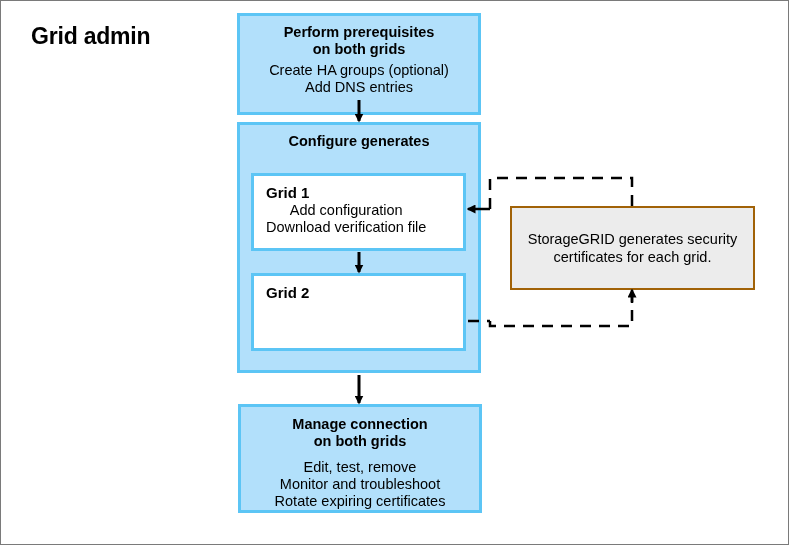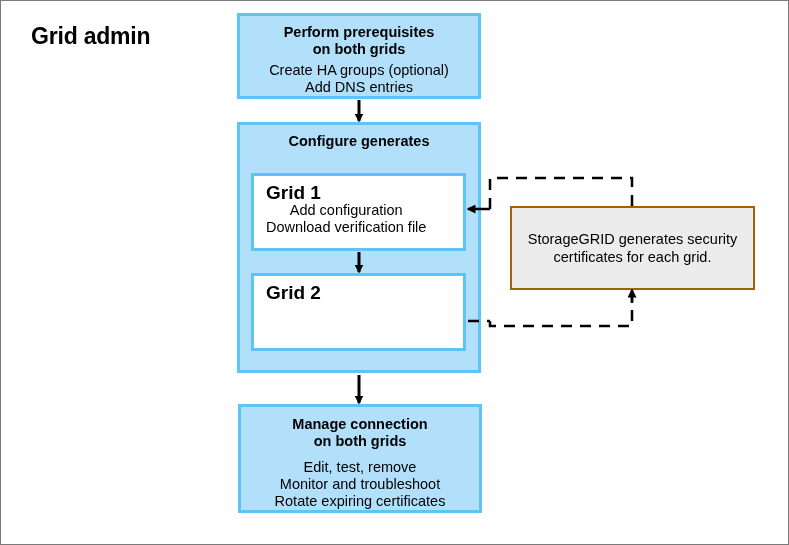--- a/index.html
+++ b/index.html
@@ -65,21 +65,21 @@
   .box-body {
     font-size: 14.5px;
     color: #000000;
     line-height: 17px;
     white-space: pre-line;
   }
   .body-center { text-align: center; }
   .body-left   { text-align: center; }
 
   .sub-title {
-    font-size: 19px;
+    font-size: 15px;
     font-weight: bold;
     color: #000000;
     line-height: 17px;
     text-align: left;
   }
 
   .note-text {
     font-size: 14.5px;
     color: #000000;
     line-height: 18px;
@@ -96,21 +96,21 @@
     pointer-events: none;
   }
 </style>
 </head>
 <body>
 
 <div id="canvas">
 
   <div class="role-label">Grid admin</div>
 
-  <div class="blue-box" style="left:236px; top:12px; width:244px; height:86px;">
+  <div class="blue-box" style="left:236px; top:12px; width:244px; height:102px;">
     <div class="box-title" style="position:absolute; left:0; top:8px; width:100%;">Perform prerequisites
 on both grids</div>
     <div class="box-body body-center" style="position:absolute; left:0; top:46px; width:100%;">Create HA groups (optional)
 Add DNS entries</div>
   </div>
 
   <div class="blue-box" style="left:236px; top:121px; width:244px; height:251px;">
     <div class="box-title" style="position:absolute; left:0; top:8px; width:100%;">Configure generates</div>
   </div>
 

